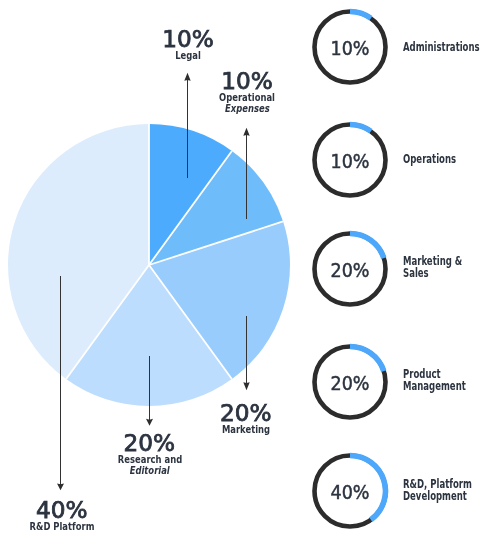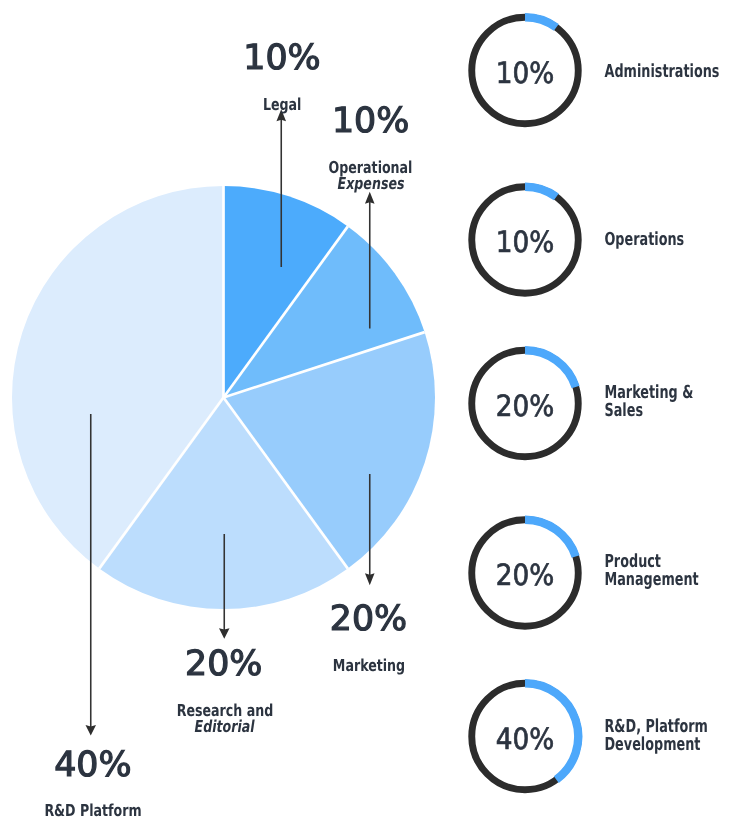--- a/index.html
+++ b/index.html
@@ -7,21 +7,21 @@
        font-family:"Liberation Sans",sans-serif;}
   .stage{position:relative;width:430px;height:545px;}
   svg{display:block;}
   .pie-wrap{position:absolute;left:0;top:0;width:300px;height:545px;}
   .donut-col{position:absolute;left:300px;top:0;width:191px;height:545px;}
   .callouts{position:absolute;left:0;top:0;width:300px;height:545px;}
   .co{position:absolute;transform:translateX(-50%);text-align:center;color:#2C3440;
       font-family:"DejaVu Sans Condensed","DejaVu Sans",sans-serif;white-space:nowrap;}
   .co-val{font-size:23px;font-weight:400;line-height:18px;height:18px;-webkit-text-stroke:0.75px #2C3440;}
   .co-val span{display:inline-block;transform:scaleX(1.12);}
-  .co-lbl{font-size:11px;font-weight:700;line-height:11px;height:11px;margin-top:16px;}
+  .co-lbl{font-size:11px;font-weight:700;line-height:11px;height:11px;margin-top:2px;}
   .co-lbl + .co-lbl{margin-top:0px;font-style:italic;}
   .co-lbl span{display:inline-block;transform:scaleX(0.85);}
   .dn-val{font-family:"DejaVu Sans Condensed","DejaVu Sans",sans-serif;font-size:19.5px;font-weight:400;fill:#2C3440;stroke:#2C3440;stroke-width:0.45;}
   .donut-row{position:absolute;left:0;width:191px;height:80px;}
   .donut-row:nth-child(1){top:7px;}
   .donut-row:nth-child(2){top:120px;--lbl-top:-0.5px;}
   .donut-row:nth-child(3){top:229px;--lbl-top:-1.5px;}
   .donut-row:nth-child(4){top:342px;--lbl-top:-1.5px;}
   .donut-row:nth-child(5){top:451px;--lbl-top:-0.5px;}
   .donut-svg{position:absolute;left:0;top:0;}

